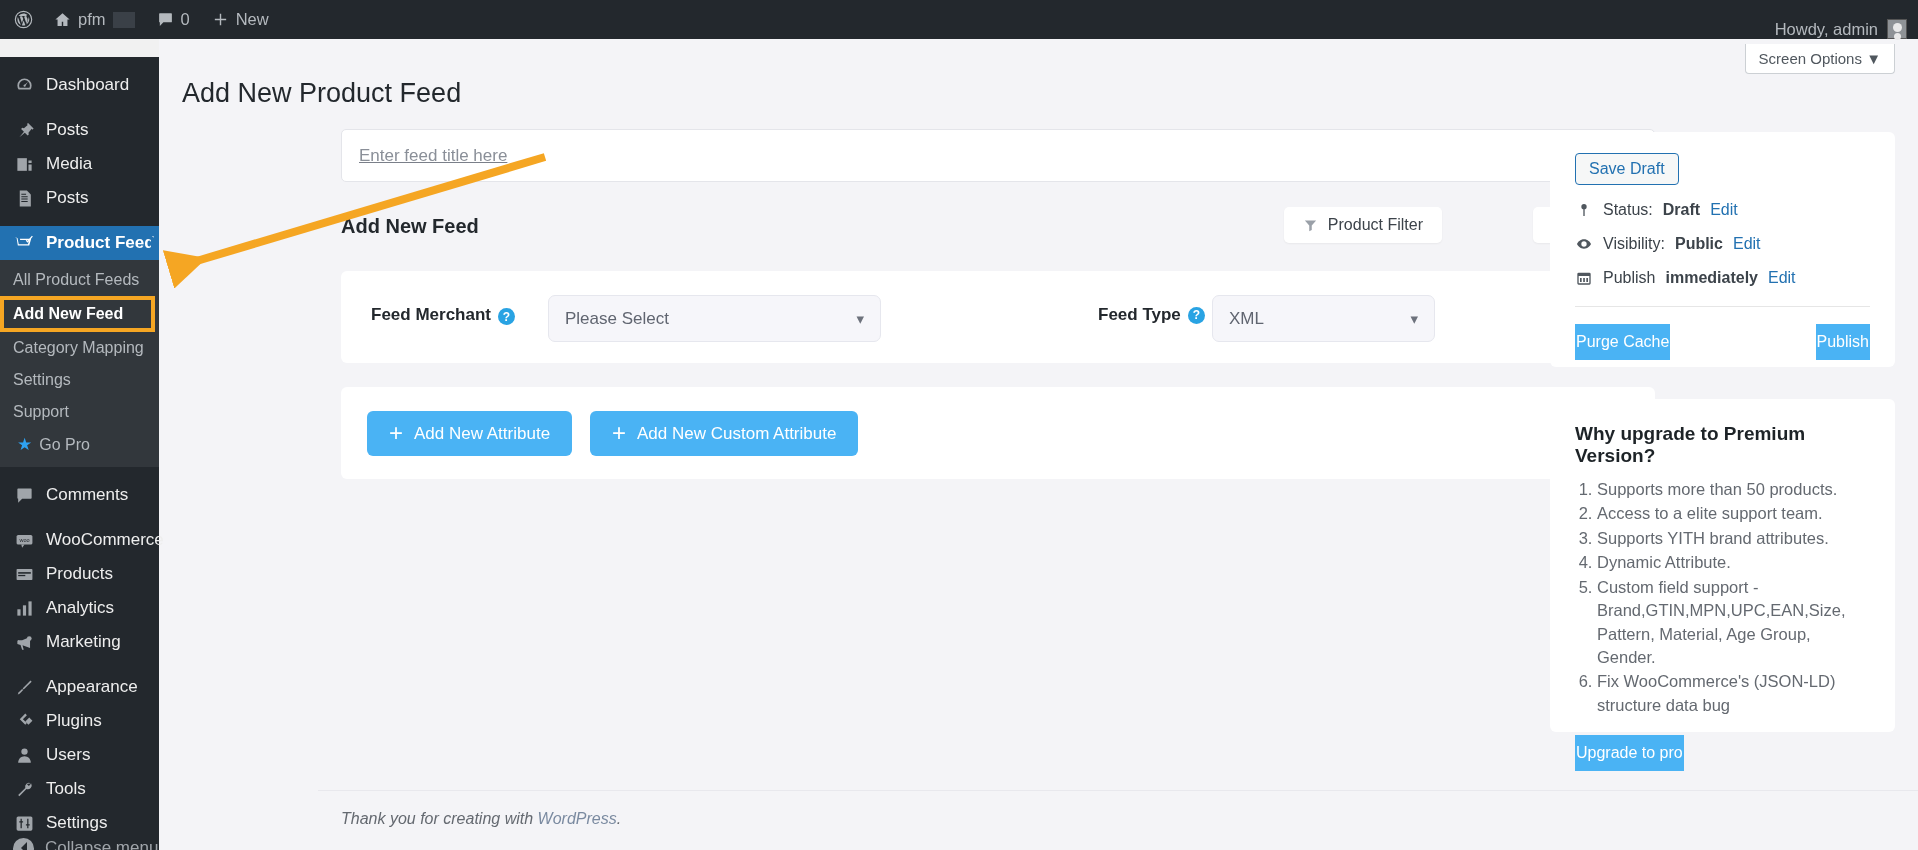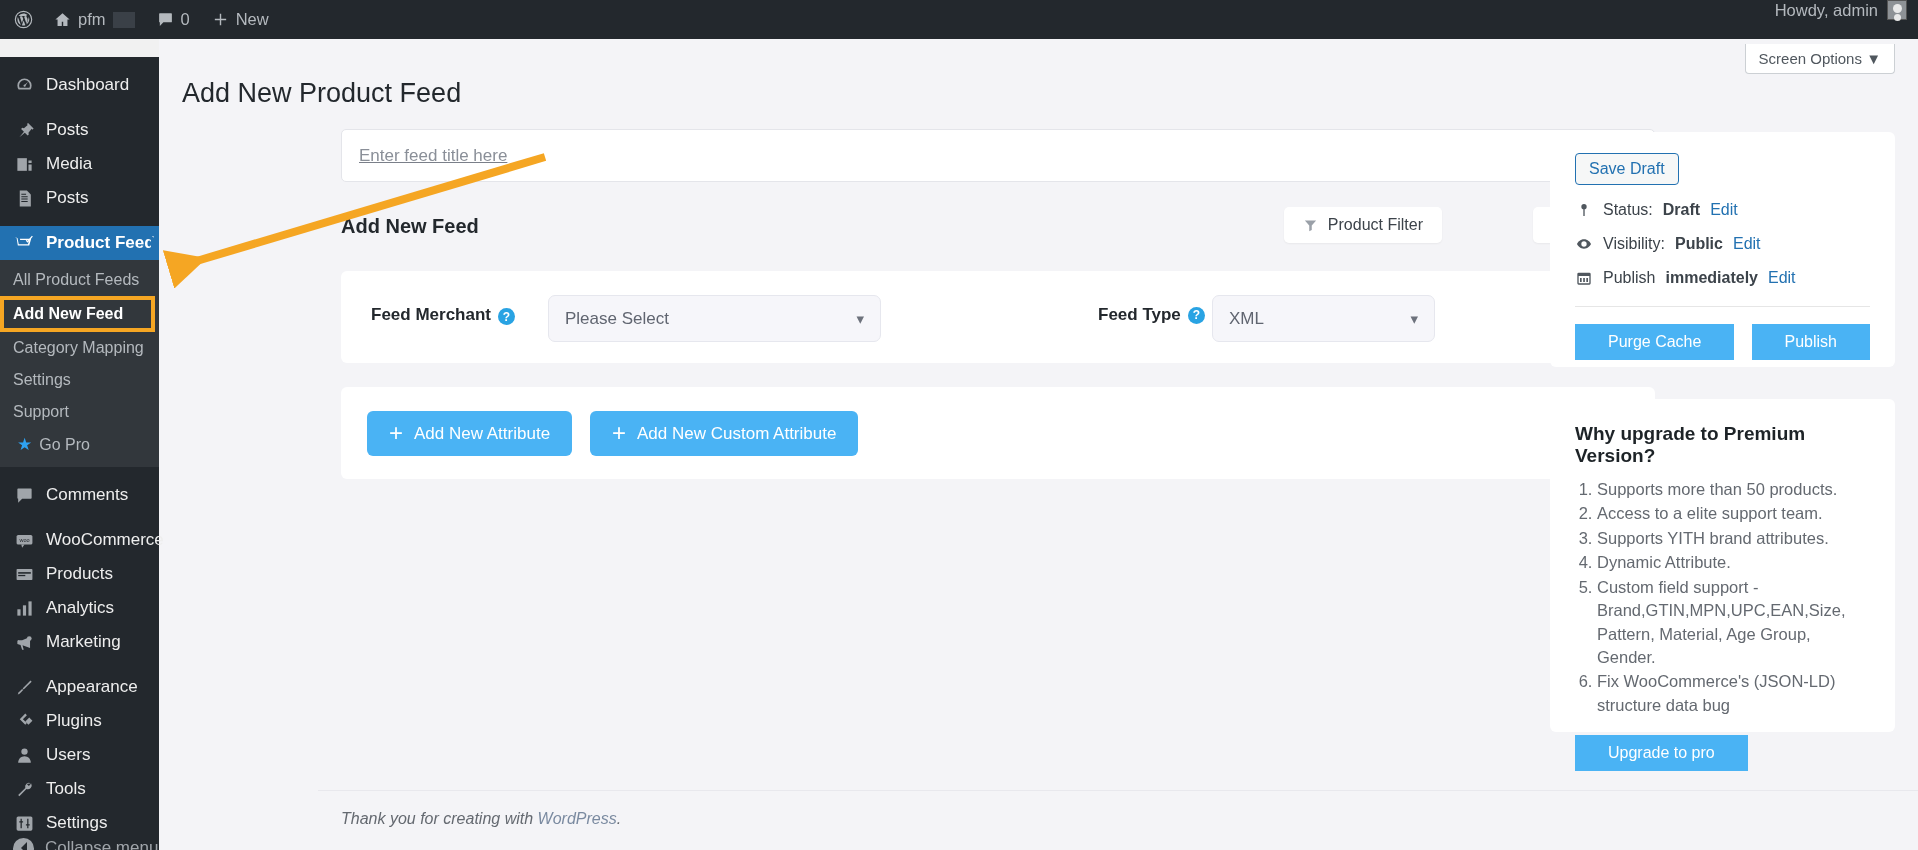--- a/index.html
+++ b/index.html
@@ -7,21 +7,21 @@
     width: 1918px; height: 850px;
     font-family: "Liberation Sans", sans-serif;
     background: #f1f1f1; overflow: hidden;
   }
   body { position: relative; }
 
   
   #adminbar {
     position: absolute; top: 0; left: 0; width: 1918px; height: 39px;
     background: #23282d; color: #b4b9be;
-    display: flex; align-items: flex-start; font-size: 16.5px; z-index: 50;
+    display: flex; align-items: flex-end; font-size: 16.5px; z-index: 50;
   }
   .ab-item { display: flex; align-items: center; gap: 7px; padding: 0 11px; height: 39px; color: #b4b9be; }
   .ab-item.wplogo { padding-left: 13px; padding-right: 9px; }
   .ab-right { margin-left: auto; display: flex; align-items: center; gap: 9px; padding-right: 11px; color: #b4b9be; }
   .avatar-sq { width: 20px; height: 20px; background: #8e9296; border: 1px solid #555; position: relative; }
   .avatar-sq::after {
     content: ""; position: absolute; left: 5px; top: 3px; width: 9px; height: 9px;
     border-radius: 50%; background: #e9e9e9;
     box-shadow: 0 9px 0 -1px #e9e9e9;
   }
@@ -162,21 +162,21 @@
     display: flex; align-items: center; gap: 10px;
     font-size: 16px; color: #3c434a; margin-top: 16px;
   }
   .meta-row b { font-weight: bold; }
   .meta-row a { color: #2271b1; text-decoration: none; }
   .mico { fill: #50575e; flex: 0 0 18px; }
   #pub-divider { border-top: 1px solid #e6e6e6; margin: 19px 0 0 0; }
   .pub-actions { display: flex; justify-content: space-between; margin-top: 17px; }
   .sky-btn {
     background: #4ab3f4; color: #fff; border: none; border-radius: 0;
-    padding: 9px 33px; font-size: 16px; font-family: "Liberation Sans", sans-serif;
+    padding: 9px 1px; font-size: 16px; font-family: "Liberation Sans", sans-serif;
   }
 
   #premium-box {
     position: absolute; top: 360px; right: 23px; width: 345px; height: 333px;
     background: #fff; border-radius: 6px; padding: 24px 25px;
   }
   #premium-box h3 { font-size: 19px; color: #1d2327; margin-bottom: 11px; }
   #premium-list { margin: 0 0 0 22px; color: #646970; font-size: 16.5px; line-height: 1.42; }
   #premium-list li { margin-bottom: 1px; }
   #btn-upgrade { margin-top: 17px; }

